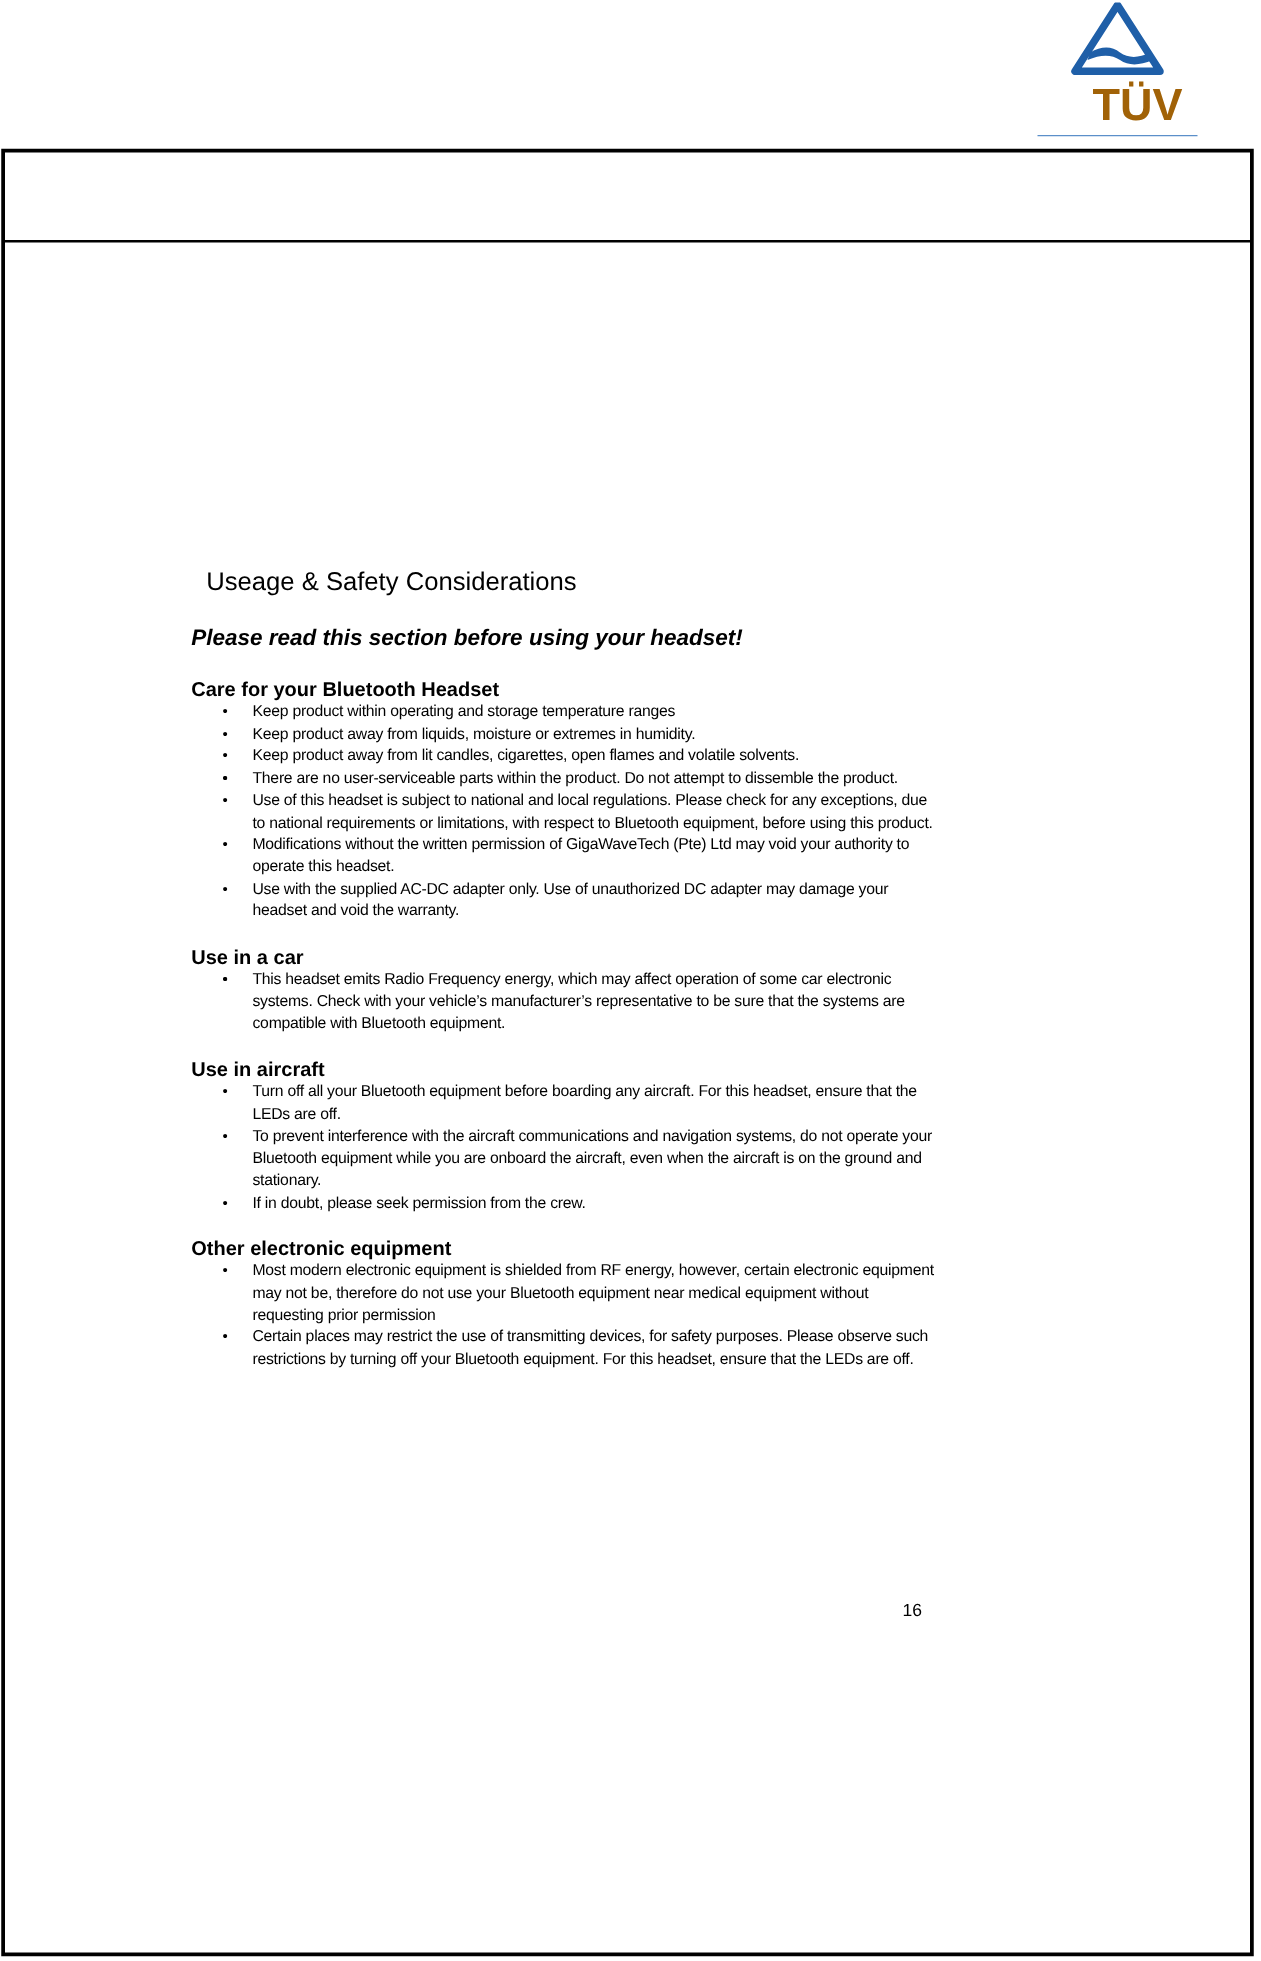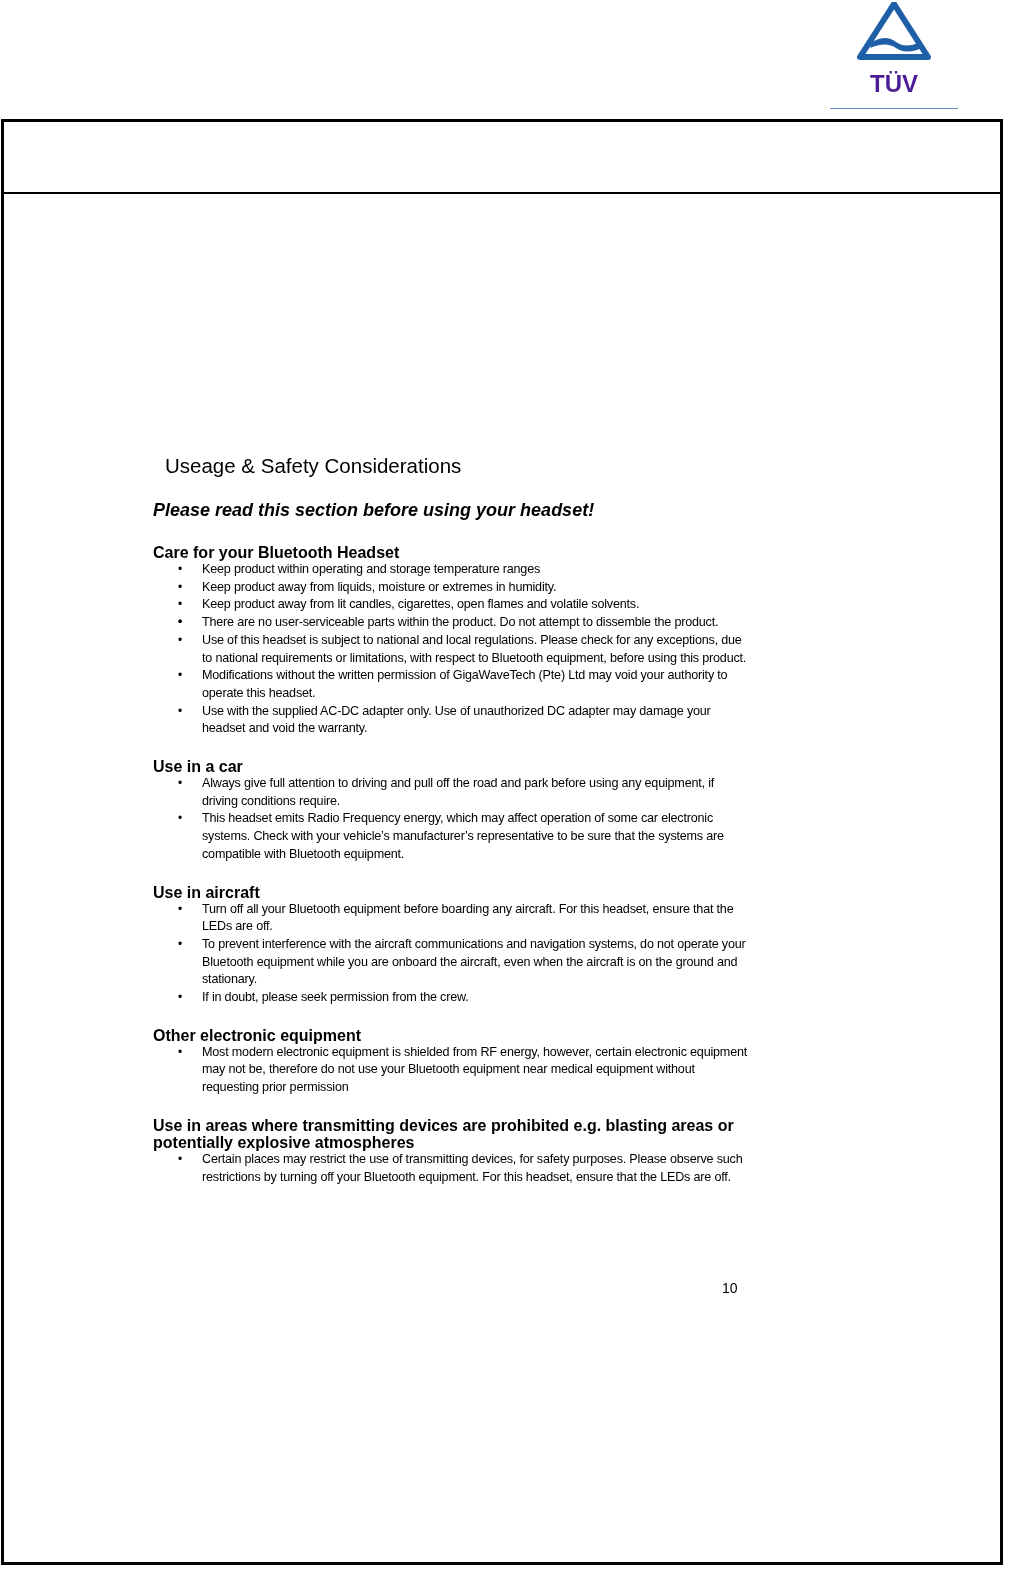--- a/index.html
+++ b/index.html
@@ -1,21 +1,21 @@
 <!DOCTYPE html>
 <html><head>
 <meta charset="utf-8">
 <style>
   html, body { margin: 0; padding: 0; background: #ffffff; }
   body { width: 1009px; height: 1569px; position: relative; overflow: hidden;
          font-family: "Liberation Sans", sans-serif; color: #000; }
   .logo { position: absolute; left: 828px; top: 0; width: 132px; height: 112px; }
   .logo svg { position: absolute; left: 28px; top: 2px; }
-  .logo-text { position: absolute; left: 0; top: 66px; width: 132px; text-align: center;
-               font-weight: bold; font-size: 24px; letter-spacing: 0px; line-height: 36px; color: #4c1d95; }
+  .logo-text { position: absolute; left: 16px; top: 66px; width: 132px; text-align: center;
+               font-weight: bold; font-size: 36px; letter-spacing: 0px; line-height: 36px; color: #a16207; }
   .logo-rule { position: absolute; left: 2px; top: 108px; width: 128px; height: 1px; background: #5b8fc9; }
   .frame { position: absolute; left: 1px; top: 119px; width: 1002px; height: 1446px;
            border-top: 3px solid #000; border-left: 3px solid #000; border-right: 3px solid #000;
            border-bottom: 3px solid #000; box-sizing: border-box; }
   .header-cell { position: absolute; left: 0; top: 0; right: 0; height: 70px; border-bottom: 2px solid #000; }
   .content { position: absolute; left: 153px; top: 440px; width: 600px; }
   .title { font-size: 20.5px; line-height: 28px; margin: 12px; font-weight: normal; }
   .subtitle { font-size: 18px; font-weight: bold; font-style: italic; margin: 18px 0 0 0; line-height: 24px; }
   .section-head { font-size: 16px; font-weight: bold; margin: 0; line-height: 17px; }
   .section-head.first { margin-top: 22px; }
@@ -52,33 +52,32 @@
         <li><span class="bullet">•</span><span>Keep product away from liquids, moisture or extremes in humidity.</span></li>
         <li><span class="bullet">•</span><span>Keep product away from lit candles, cigarettes, open flames and volatile solvents.</span></li>
         <li><span class="bullet">•</span></li>
         <li><span class="bullet">•</span><span>There are no user-serviceable parts within the product.  Do not attempt to dissemble the product.</span></li>
         <li><span class="bullet">•</span><span>Use of this headset is subject to national and local regulations.  Please check for any exceptions, due to national requirements or limitations, with respect to Bluetooth equipment, before using this product.</span></li>
         <li><span class="bullet">•</span><span>Modifications without the written permission of GigaWaveTech (Pte) Ltd may void your authority to operate this headset.</span></li>
         <li><span class="bullet">•</span><span>Use with the supplied AC-DC adapter only. Use of unauthorized DC adapter may damage your headset and void the warranty.</span></li>
       </ul>
       <div class="section-head gap">Use in a car</div>
       <ul class="items">
-        <li><span class="bullet">•</span><span>Always give full attention to driving and pull off the road and park before using any equipment, if driving conditions require.</span></li>
+        <li><span class="bullet">•</span></li>
         <li><span class="bullet">•</span><span>This headset emits Radio Frequency energy, which may affect operation of some car electronic systems.  Check with your vehicle’s manufacturer’s representative to be sure that the systems are compatible with Bluetooth equipment.</span></li>
       </ul>
       <div class="section-head gap">Use in aircraft</div>
       <ul class="items">
         <li><span class="bullet">•</span><span>Turn off all your Bluetooth equipment before boarding any aircraft.  For this headset, ensure that the LEDs are off.</span></li>
         <li><span class="bullet">•</span><span>To prevent interference with the aircraft communications and navigation systems, do not operate your Bluetooth equipment while you are onboard the aircraft, even when the aircraft is on the ground and stationary.</span></li>
         <li><span class="bullet">•</span><span>If in doubt, please seek permission from the crew.</span></li>
       </ul>
       <div class="section-head gap">Other electronic equipment</div>
       <ul class="items">
         <li><span class="bullet">•</span><span>Most modern electronic equipment is shielded from RF energy, however, certain electronic equipment may not be, therefore do not use your Bluetooth equipment near medical equipment without requesting prior permission</span></li>
       </ul>
-      <div class="section-head gap">Use in areas where transmitting devices are prohibited e.g. blasting areas or potentially explosive atmospheres</div>
       <ul class="items">
         <li><span class="bullet">•</span><span>Certain places may restrict the use of transmitting devices, for safety purposes. Please observe such restrictions by turning off your Bluetooth equipment.  For this headset, ensure that the LEDs are off.</span></li>
       </ul>
     </div>
 </div>
 
-<div class="page-num">10</div>
+<div class="page-num">16</div>
 
 </body></html>

